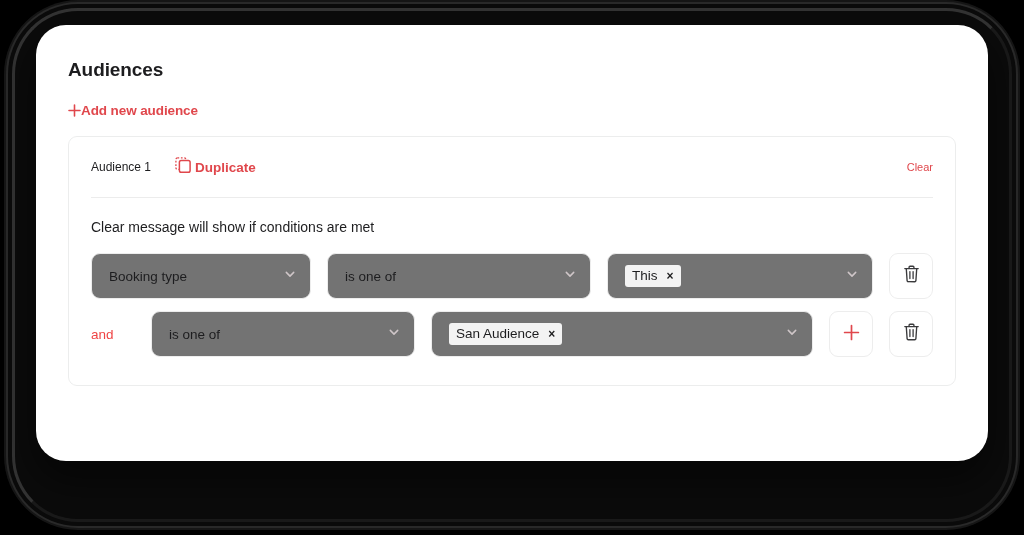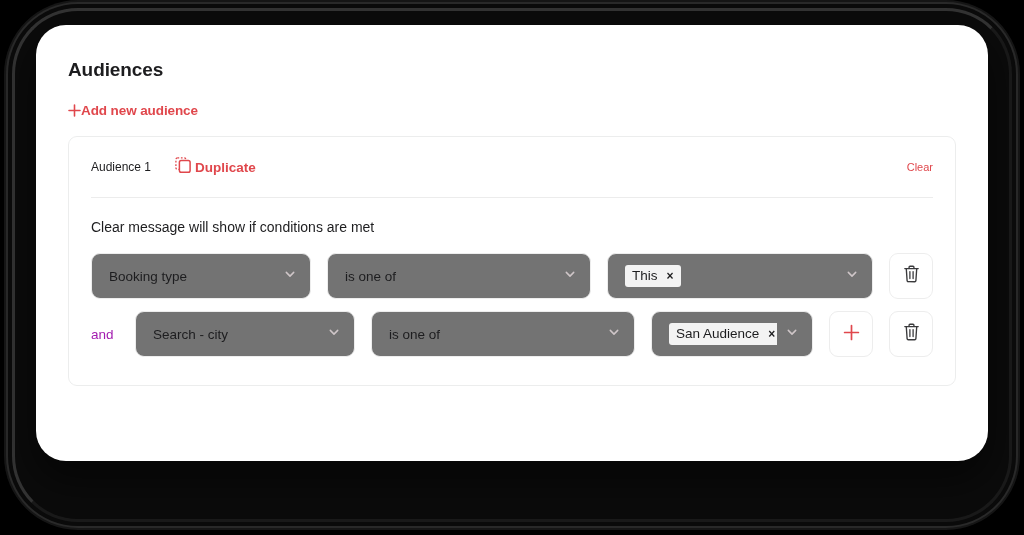--- a/index.html
+++ b/index.html
@@ -135,21 +135,21 @@
   
   .cond-row {
     display: flex;
     align-items: center;
     margin-top: 18px;
   }
   .cond-row.second { margin-top: 12px; margin-bottom: 28px; }
 
   .conj-label {
     font-size: 13.5px;
-    color: #a21caf;
+    color: #ef4444;
     width: 44px;
     flex: 0 0 44px;
   }
 
   .select-box {
     height: 46px;
     border: 1px solid #ededed;
     border-radius: 9px;
     background: #737373;
     display: flex;
@@ -295,28 +295,20 @@
               <path d="M3.3 3.9 L4.1 15.6 a1.2 1.2 0 0 0 1.2 1.1 h6.4 a1.2 1.2 0 0 0 1.2 -1.1 L13.7 3.9" fill="none" stroke="#3a3a3c" stroke-width="1.35" stroke-linejoin="round"></path>
               <path d="M6.9 6.6 V13.6 M10.1 6.6 V13.6" stroke="#3a3a3c" stroke-width="1.3" stroke-linecap="round"></path>
             </svg>
           </span>
         </div>
       </div>
 
       <div class="cond-row second">
         <span class="conj-label">and</span>
 
-        <div class="select-box w-field">
-          <span class="select-text">Search - city</span>
-          <span class="chev">
-            <svg width="14" height="14" viewBox="0 0 14 14">
-              <path d="M3.3 5.4 L7 9.1 L10.7 5.4" fill="none" stroke="#cfc6c8" stroke-width="1.5" stroke-linecap="round" stroke-linejoin="round"></path>
-            </svg>
-          </span>
-        </div>
 
         <div class="gap"></div>
 
         <div class="select-box w-op">
           <span class="select-text">is one of</span>
           <span class="chev">
             <svg width="14" height="14" viewBox="0 0 14 14">
               <path d="M3.3 5.4 L7 9.1 L10.7 5.4" fill="none" stroke="#cfc6c8" stroke-width="1.5" stroke-linecap="round" stroke-linejoin="round"></path>
             </svg>
           </span>

